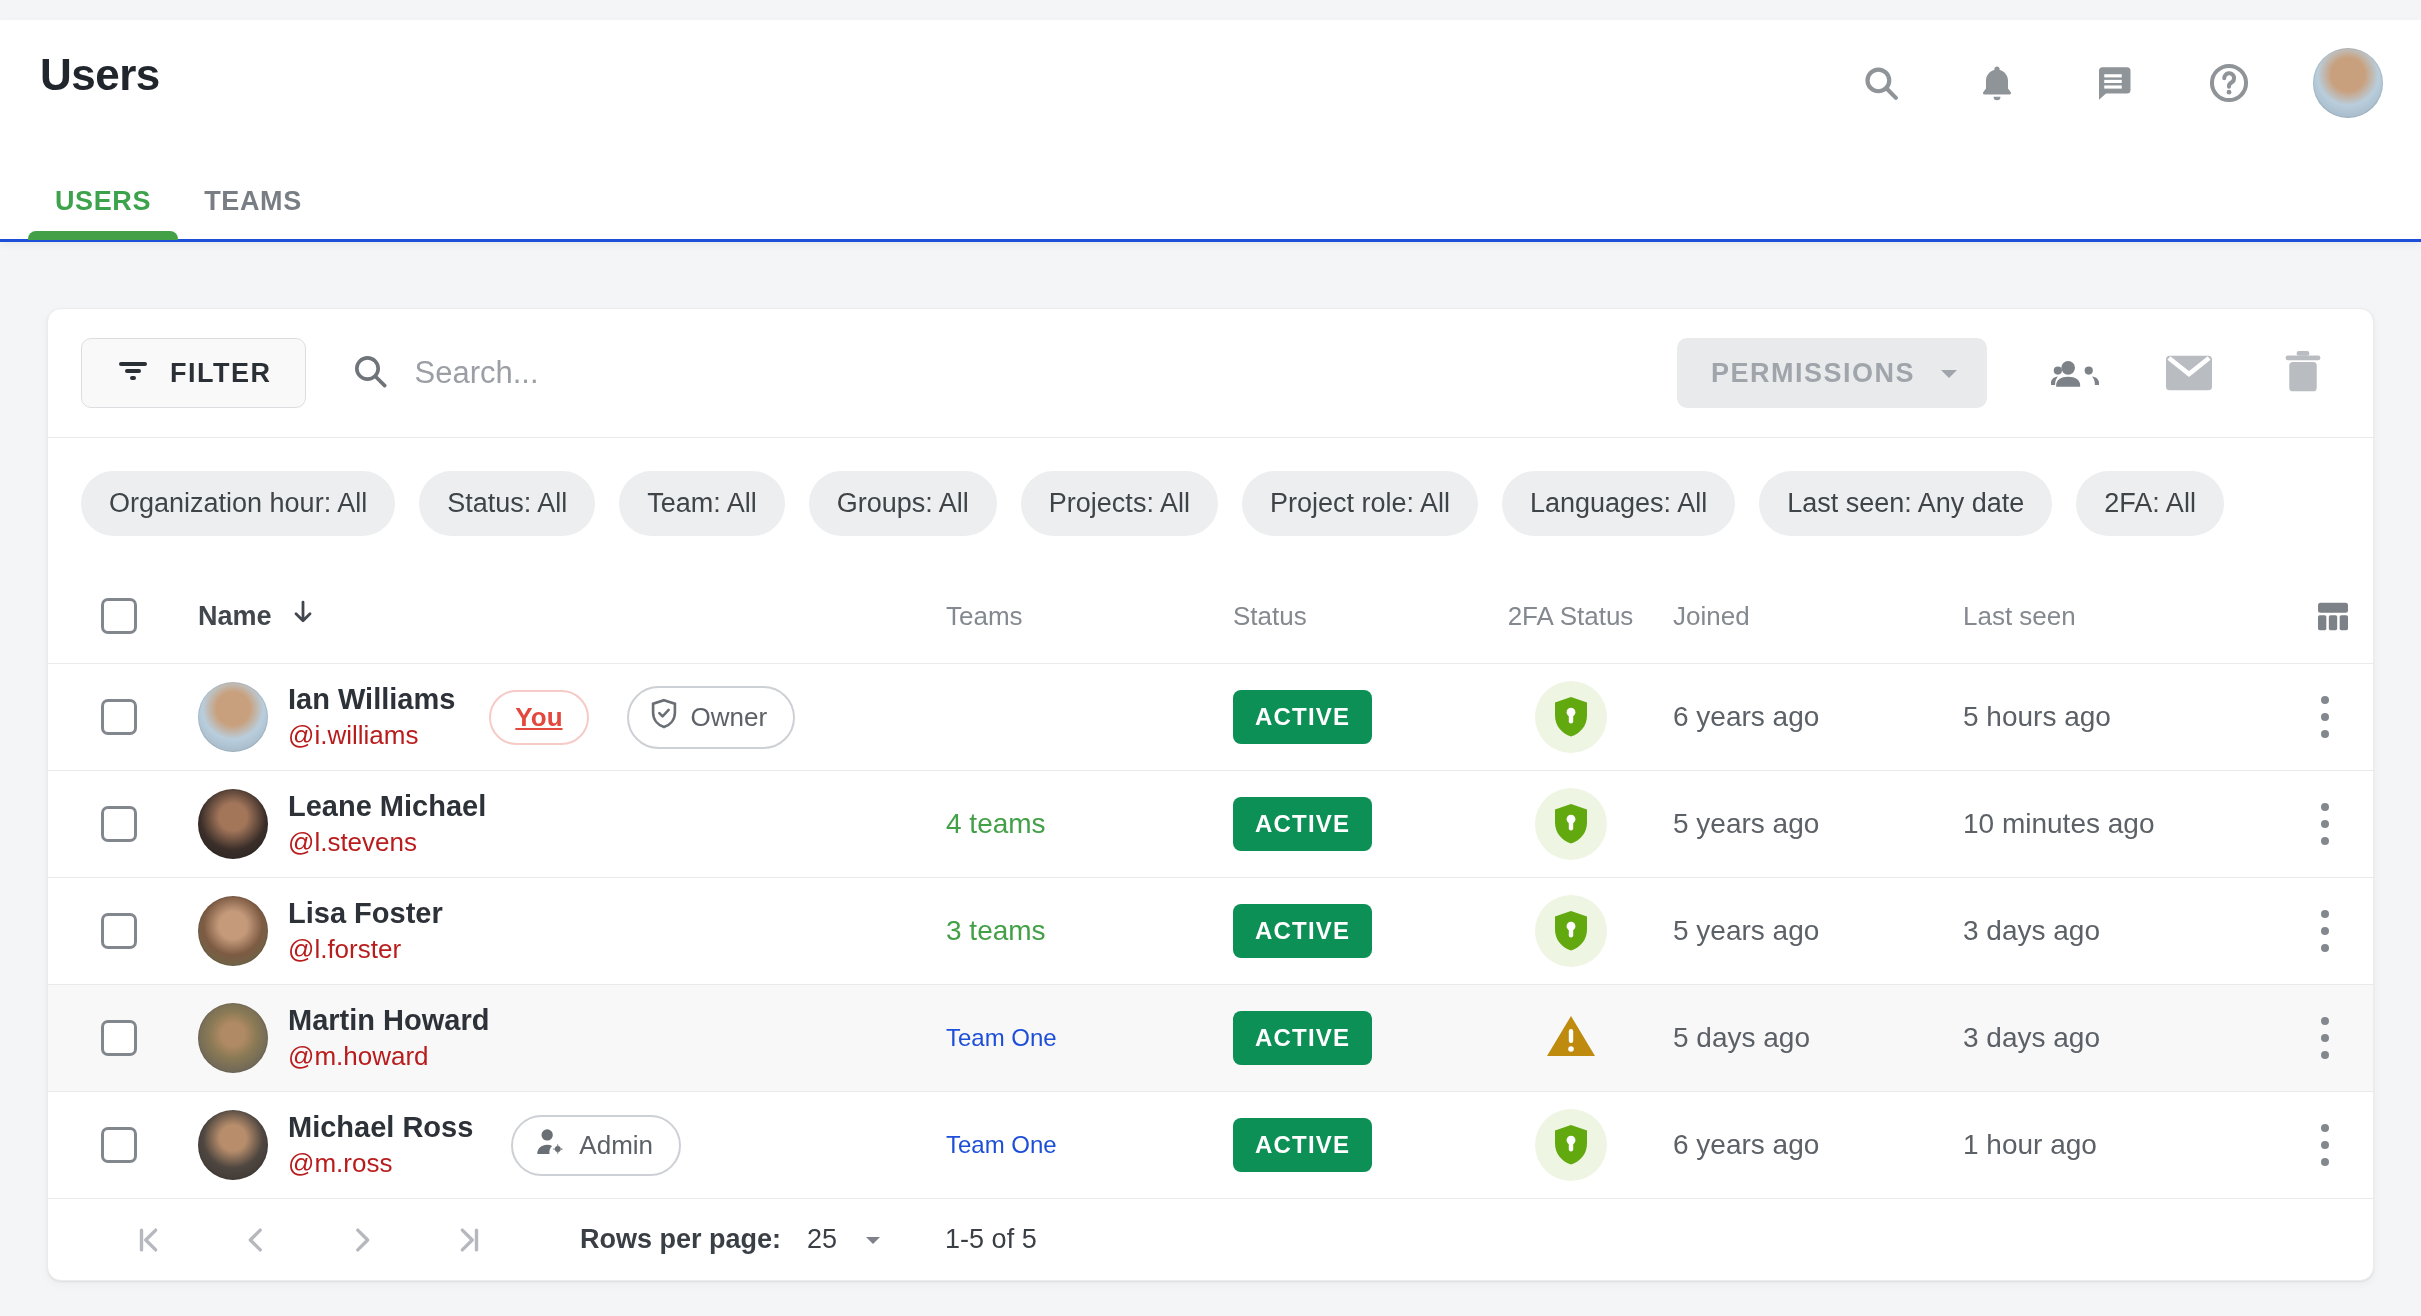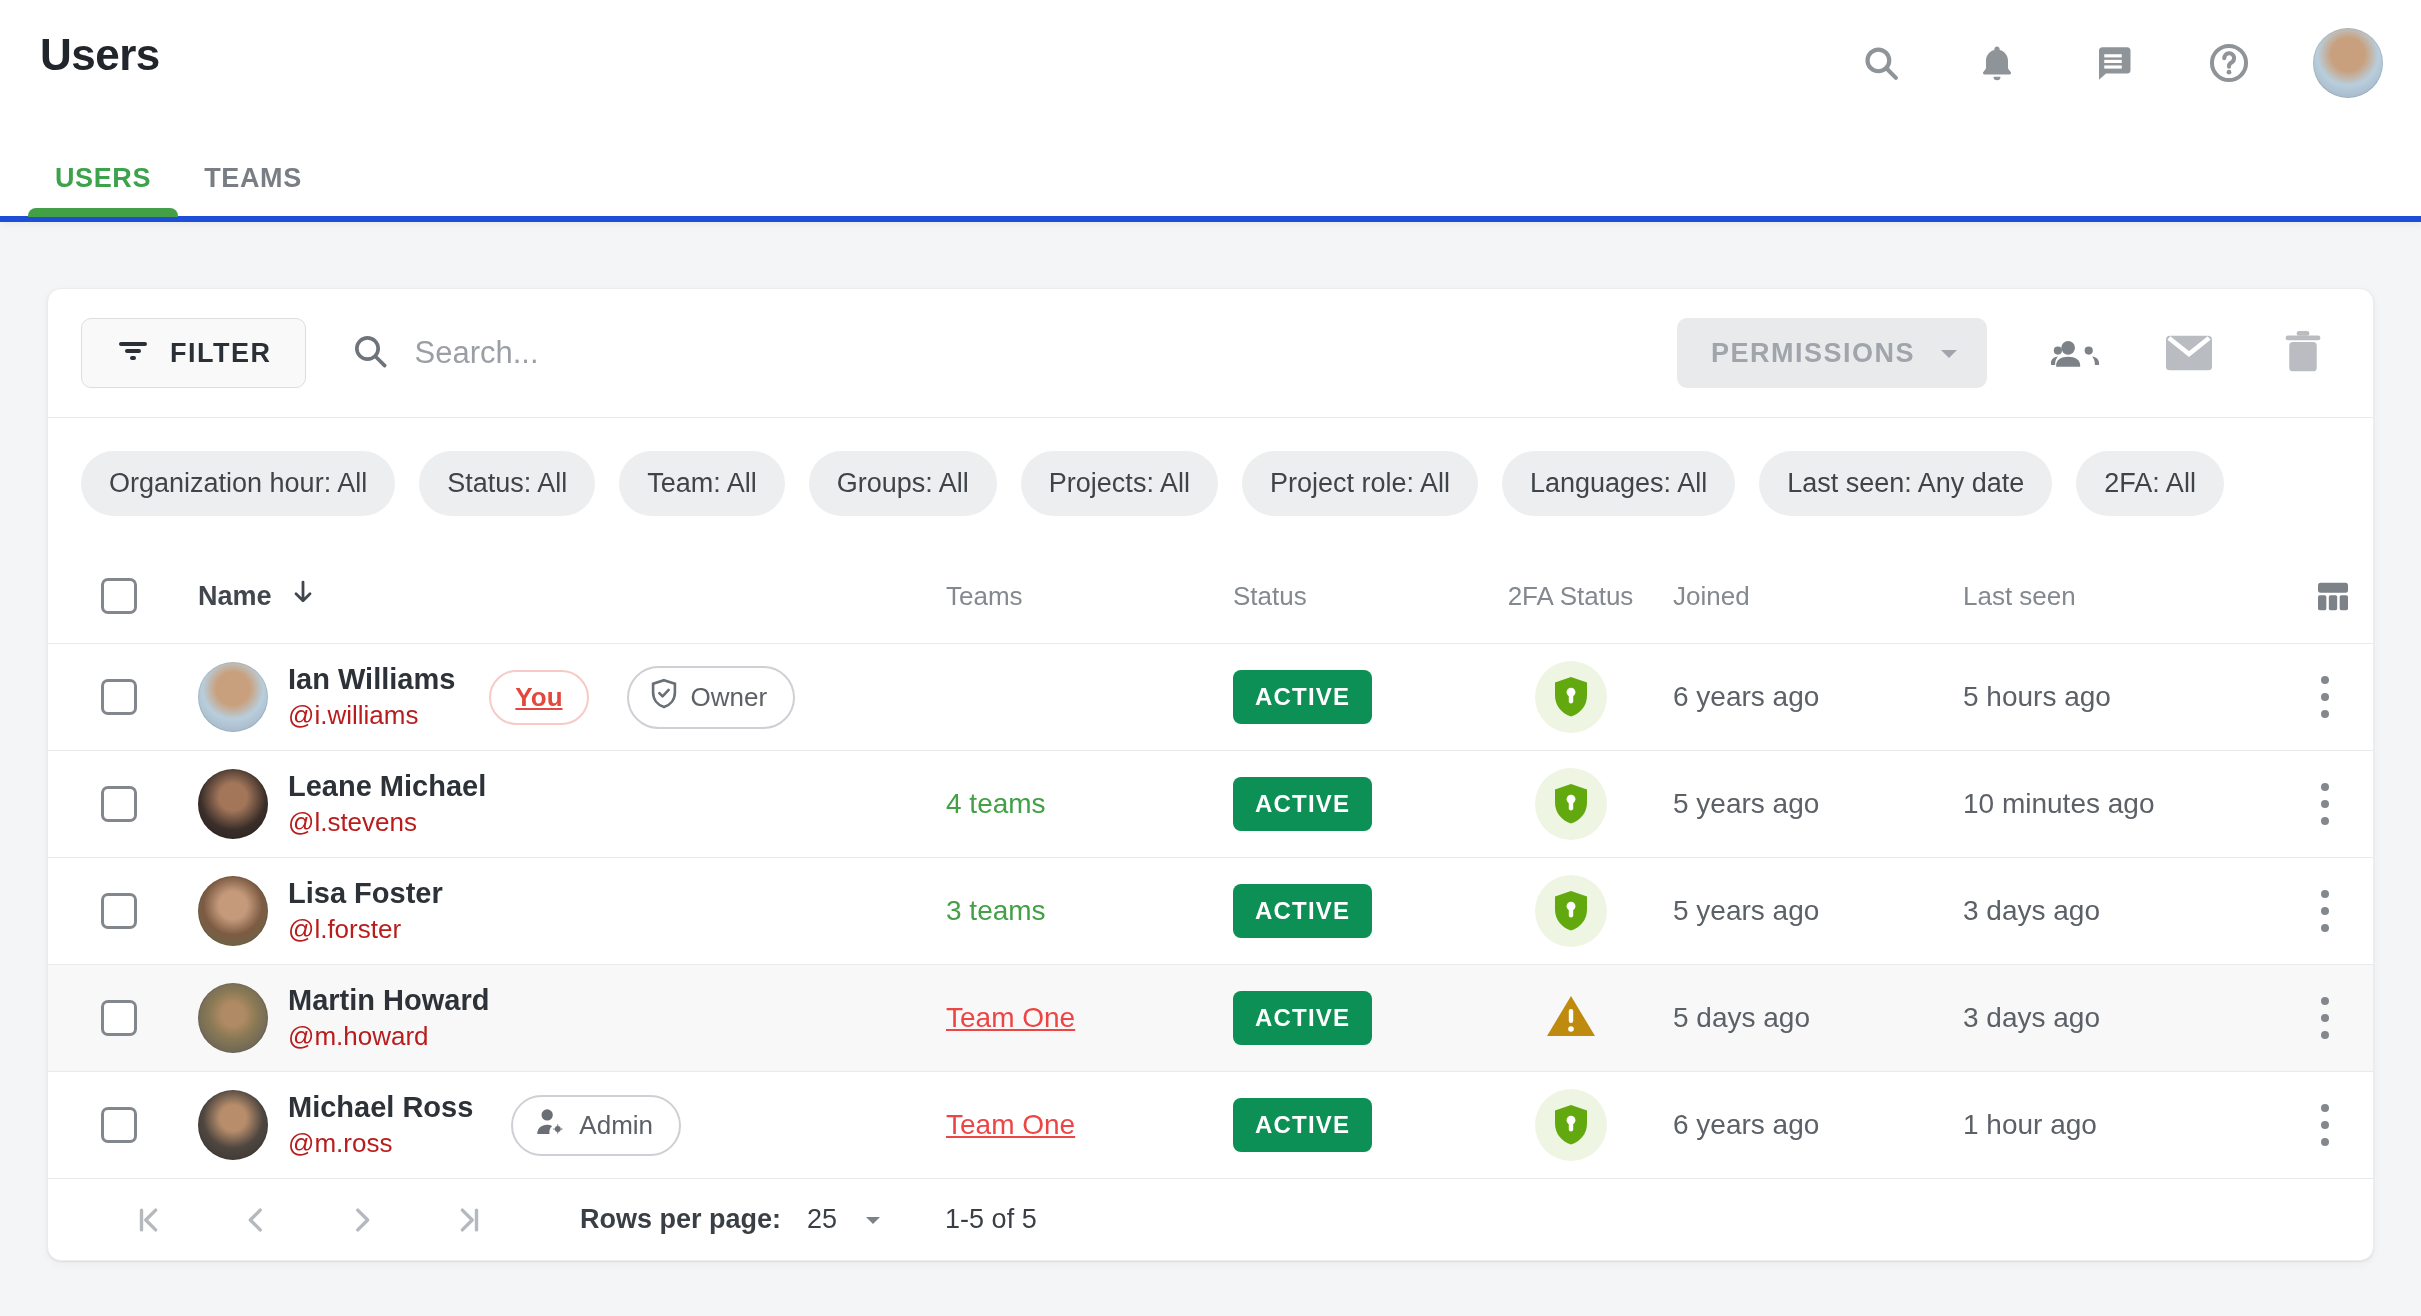--- a/index.html
+++ b/index.html
@@ -9,22 +9,23 @@
     background:#f4f5f6;
     color:#2d3238;
     overflow:hidden;
   }
 
   
   .app-header {
     background:#ffffff;
     height:222px;
     position:relative;
-    border-bottom:6px solid #1d4ed8;
+    border-bottom:3px solid #1d4ed8;
     box-shadow:0 3px 8px rgba(0,0,0,0.05);
+    margin-top:20px;
   }
   .page-title {
     position:absolute; left:40px; top:30px;
     font-size:44px; font-weight:700; color:#21262c;
     letter-spacing:-0.5px;
   }
   .header-actions {
     position:absolute; right:38px; top:28px;
     display:flex; align-items:center; gap:52px;
   }
@@ -150,21 +151,21 @@
   }
   .badge-role {
     margin-left:18px;
     border:2px solid #cdd0d4; color:#5c6167;
     font-size:26px;
     padding:10px 26px 10px 20px; border-radius:40px; background:transparent;
     display:flex; align-items:center; gap:12px;
   }
 
   .teams-link { color:#43a047; font-size:28px; cursor:pointer; }
-  .teams-text { color:#ef4444; font-size:28px;text-decoration:underline; }
+  .teams-text { color:#1d4ed8; font-size:24px; }
 
   .status-badge {
     display:inline-block;
     background:#0d9056; color:#ffffff;
     font-size:24px; font-weight:700; letter-spacing:1.2px;
     padding:13px 22px; border-radius:8px;
   }
 
   .twofa-cell { display:flex; justify-content:center; }
   .twofa-ok {

